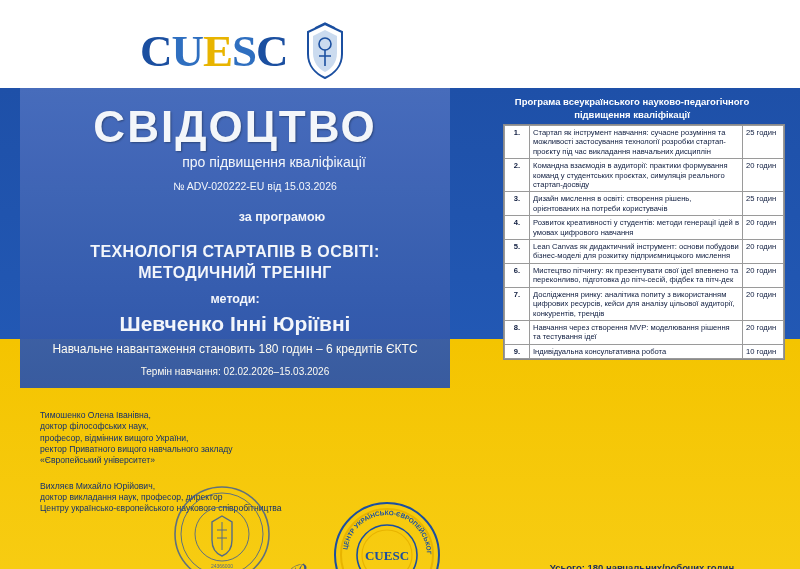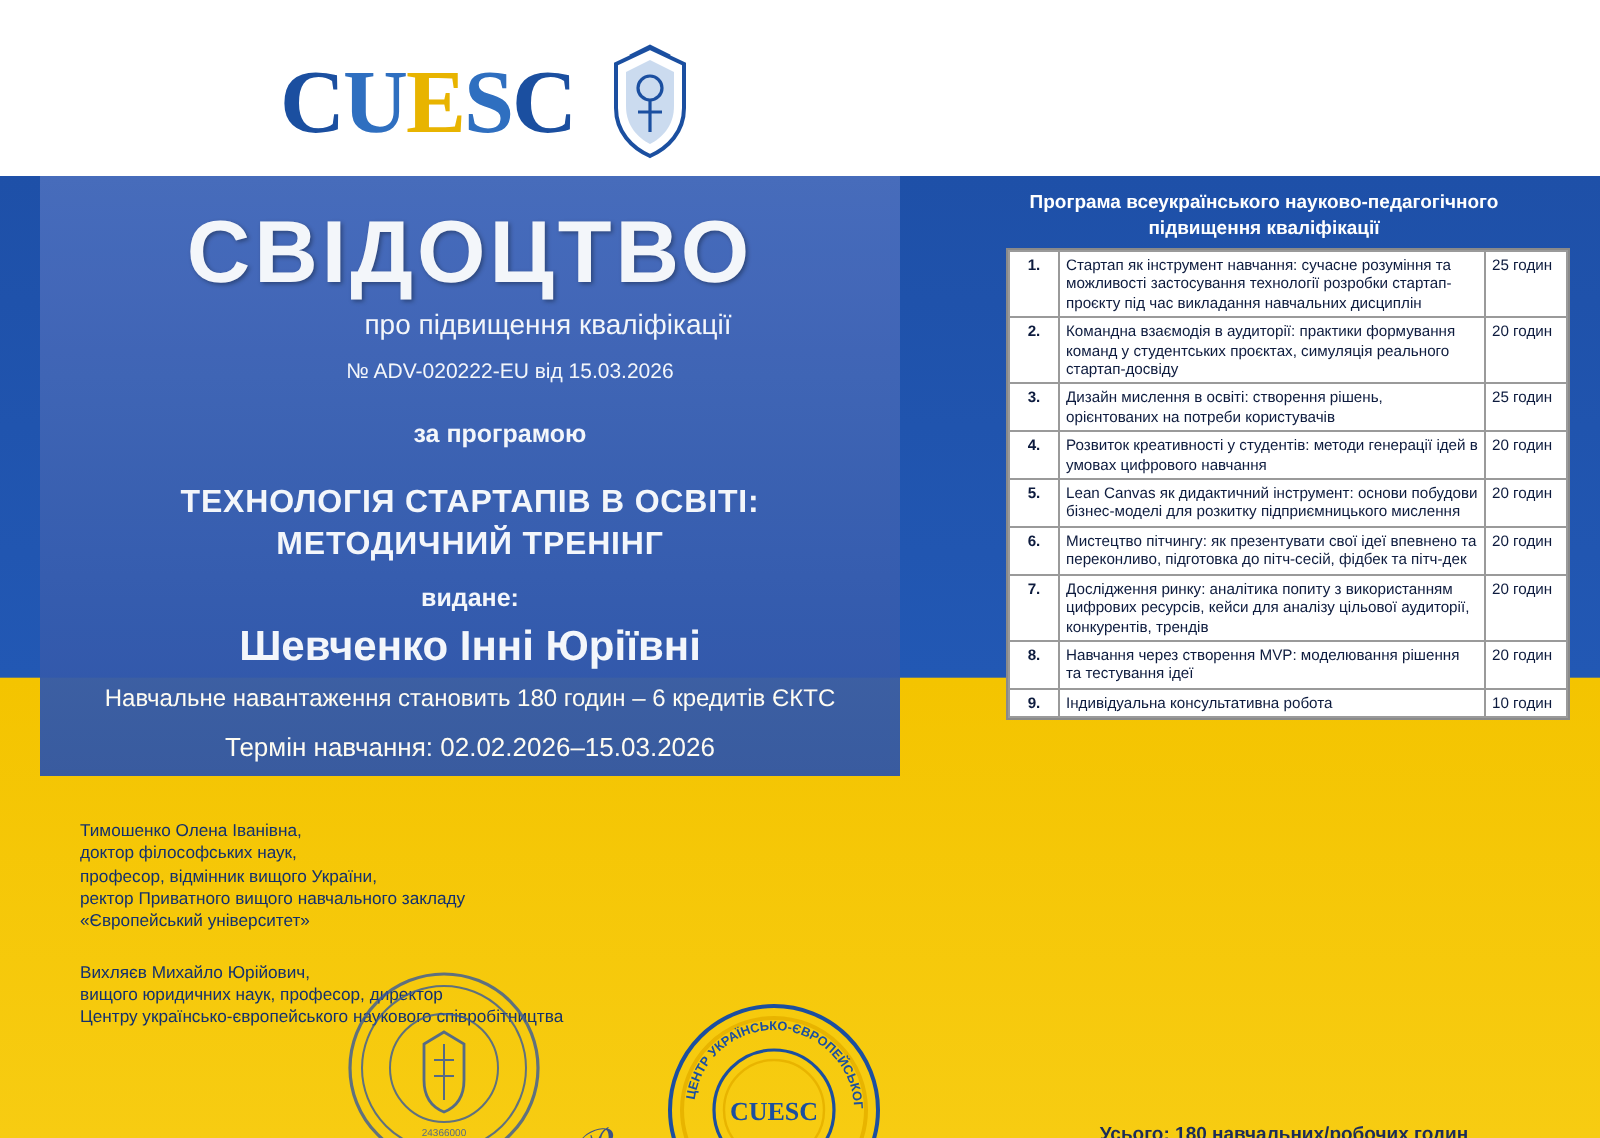--- a/index.html
+++ b/index.html
@@ -64,42 +64,42 @@
   .title-sub{
     position:absolute;left:0;width:430px;top:66px;
     text-align:center;color:#ffffff;font-size:14px;margin-left:39px;
   }
   .doc-num{
     position:absolute;left:0;width:430px;top:92px;
     text-align:center;color:#ffffff;font-size:10.5px;padding-left:20px;
   }
   .by-program{
     position:absolute;left:0;width:460px;top:122px;
-    text-align:center;color:#ffffff;font-size:12.5px;font-weight:bold;
+    text-align:center;color:#ffffff;font-size:12.5px;font-weight:bold;padding-left:32px;
   }
   .prog-name{
     position:absolute;left:10px;width:410px;top:154px;
     text-align:center;color:#ffffff;font-size:16px;font-weight:bold;
     line-height:1.3;letter-spacing:0.4px;
   }
   .issued-label{
     position:absolute;left:0;width:430px;top:204px;
     text-align:center;color:#ffffff;font-size:12.5px;font-weight:bold;
   }
   .person{
     position:absolute;left:0;width:430px;top:224px;
     text-align:center;color:#ffffff;font-size:21px;font-weight:bold;
   }
   .load{
     position:absolute;left:0;width:430px;top:254px;
     text-align:center;color:#ffffff;font-size:12px;
   }
   .term{
     position:absolute;left:0;width:430px;top:278px;
-    text-align:center;color:#ffffff;font-size:13px;
+    text-align:center;color:#ffffff;font-size:10px;
   }
 
   
   .right-area{
     position:absolute;left:460px;top:0px;width:330px;height:481px;
   }
   .prog-head{
     position:absolute;left:32px;top:8px;width:280px;
     text-align:center;color:#ffffff;font-size:9.5px;font-weight:bold;
     line-height:1.35;
@@ -172,21 +172,21 @@
 
   <div class="body-area">
 
     <div class="left-panel">
       <div class="left-panel-inner"></div>
       <div class="title-main">СВІДОЦТВО</div>
       <div class="title-sub">про підвищення кваліфікації</div>
       <div class="doc-num">№ ADV-020222-EU від 15.03.2026</div>
       <div class="by-program">за програмою</div>
       <div class="prog-name">ТЕХНОЛОГІЯ СТАРТАПІВ В ОСВІТІ: МЕТОДИЧНИЙ ТРЕНІНГ</div>
-      <div class="issued-label">видане:</div>
+      <div class="issued-label">методи:</div>
       <div class="person">Шевченко Інні Юріївні</div>
       <div class="load">Навчальне навантаження становить 180 годин – 6 кредитів ЄКТС</div>
       <div class="term">Термін навчання: 02.02.2026–15.03.2026</div>
     </div>
 
     <div class="right-area">
       <div class="prog-head">Програма всеукраїнського науково-педагогічного підвищення кваліфікації</div>
       <div class="table-wrap">
         <table>
           <tbody id="prog-rows">
@@ -244,21 +244,21 @@
     <div class="sig-block">
       <div class="p1">
           <div>Тимошенко Олена Іванівна,</div>
           <div>доктор філософських наук,</div>
           <div>професор, відмінник вищого України,</div>
           <div>ректор Приватного вищого навчального закладу</div>
           <div>«Європейський університет»</div>
         </div>
       <div class="p2">
           <div>Вихляєв Михайло Юрійович,</div>
-          <div>вищого юридичних наук, професор, директор</div>
+          <div>доктор викладання наук, професор, директор</div>
           <div>Центру українсько-європейського наукового співробітництва</div>
         </div>
     </div>
 
     <div class="seal-a">
       <svg width="100" height="100" viewBox="0 0 100 100">
         <circle cx="50" cy="50" r="47" fill="none" stroke="#3a5a9a" stroke-width="1.6" opacity="0.8"></circle>
         <circle cx="50" cy="50" r="41" fill="none" stroke="#3a5a9a" stroke-width="1" opacity="0.8"></circle>
         <circle cx="50" cy="50" r="27" fill="none" stroke="#3a5a9a" stroke-width="1" opacity="0.8"></circle>
         <path d="M50 32 L60 38 L60 56 C60 66 55 70 50 72 C45 70 40 66 40 56 L40 38 Z" fill="none" stroke="#3a5a9a" stroke-width="1.4" opacity="0.85"></path>

